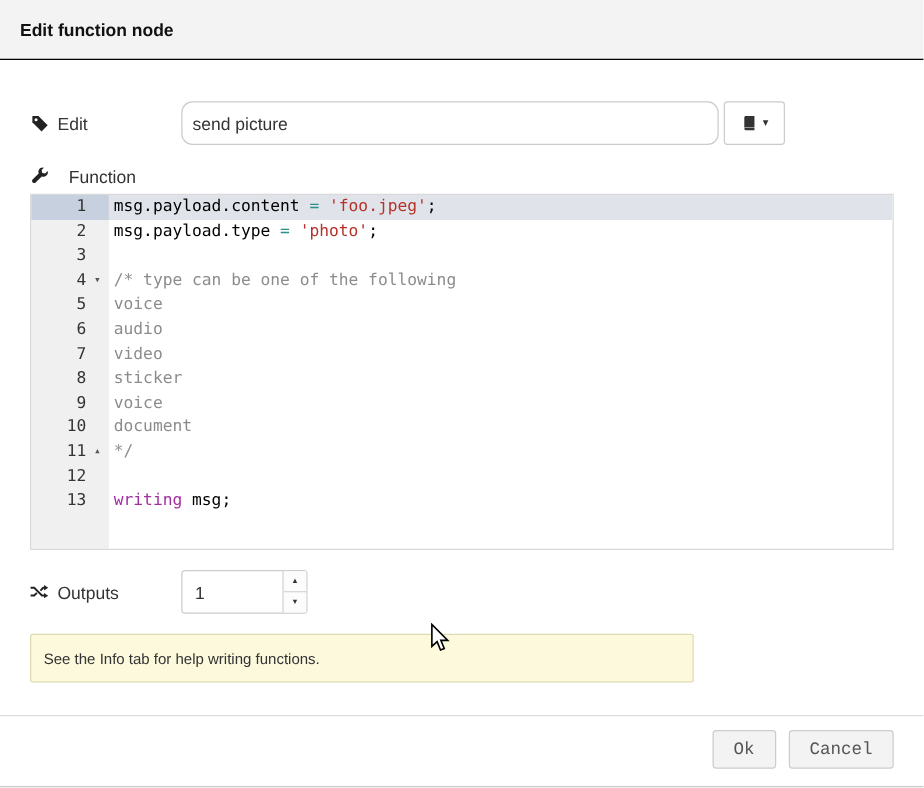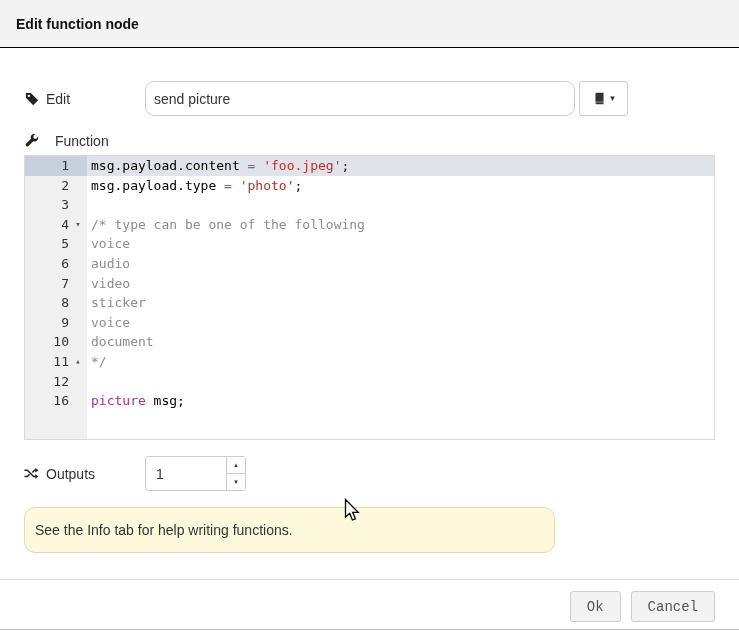--- a/index.html
+++ b/index.html
@@ -56,24 +56,24 @@
   .spin-col {
     position: absolute; right: 0; top: 0; width: 19px; height: 100%;
     border-left: 1px solid #ccc; display: flex; flex-direction: column;
   }
   .spin-btn {
     flex: 1; display: flex; align-items: center; justify-content: center;
     font-size: 6px; color: #333; background: #fcfcfc; cursor: pointer;
   }
   .spin-btn.up { border-bottom: 1px solid #ccc; }
   .info-box {
-    margin-top: 16px; width: 531px; height: 46px; border-radius: 11px;
+    margin-top: 16px; width: 531px; height: 39px; border-radius: 2px;
     background: #fdf9dd; border: 1px solid #dedbb4;
     display: flex; align-items: center; padding: 0 10px;
-    font-size: 14px; color: #333;
+    font-size: 12px; color: #333;
   }
   .dialog-footer {
     margin-top: 26px; border-top: 1px solid #ddd;
     padding: 11px 24px 0 0; display: flex; justify-content: flex-end; gap: 10px;
   }
   .btn {
     height: 31px; padding: 0 16px; font-size: 14px; color: #555;
     background: #f3f3f3; border: 1px solid #ccc; border-radius: 3px;
     cursor: pointer; font-family: Liberation Mono, monospace;
   }
@@ -200,24 +200,24 @@
         </div>
         <div class="ed-row">
           <div class="ed-gutter">
             <span class="num">12</span>
             <span class="fold"></span>
           </div>
           <div class="ed-code"></div>
         </div>
         <div class="ed-row">
           <div class="ed-gutter">
-            <span class="num">16</span>
-            <span class="fold"></span>
-          </div>
-          <div class="ed-code"><span style="color: rgb(162, 46, 162);">picture</span><span style="color: rgb(0, 0, 0);"> msg;</span></div>
+            <span class="num">13</span>
+            <span class="fold"></span>
+          </div>
+          <div class="ed-code"><span style="color: rgb(162, 46, 162);">writing</span><span style="color: rgb(0, 0, 0);"> msg;</span></div>
         </div>
       </div>
 
     <div class="form-row row-outputs">
       <div class="field-label">
         <span class="icon">
           <svg width="15" height="15" viewBox="0 0 16 16">
             <path d="M.5 4.5h3.1l6.6 6.6h2.3" stroke="#222" stroke-width="1.6" fill="none"></path>
             <path d="M.5 11.1h3.1l2.3-2.3M8.9 7l2.3-2.5h1.3" stroke="#222" stroke-width="1.6" fill="none"></path>
             <path d="M12 8.9v4.6l3.5-2.3z" fill="#222"></path>

